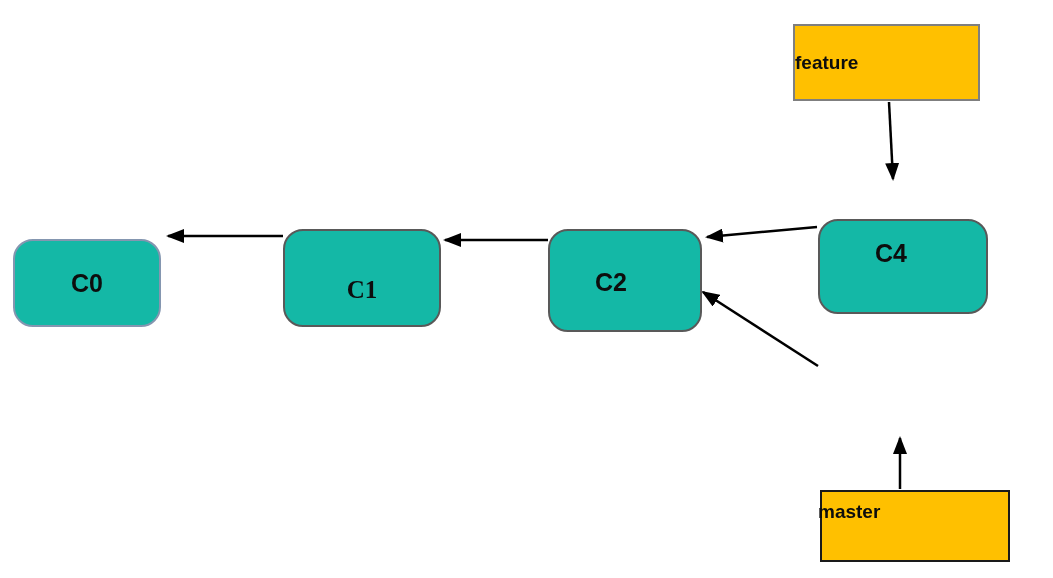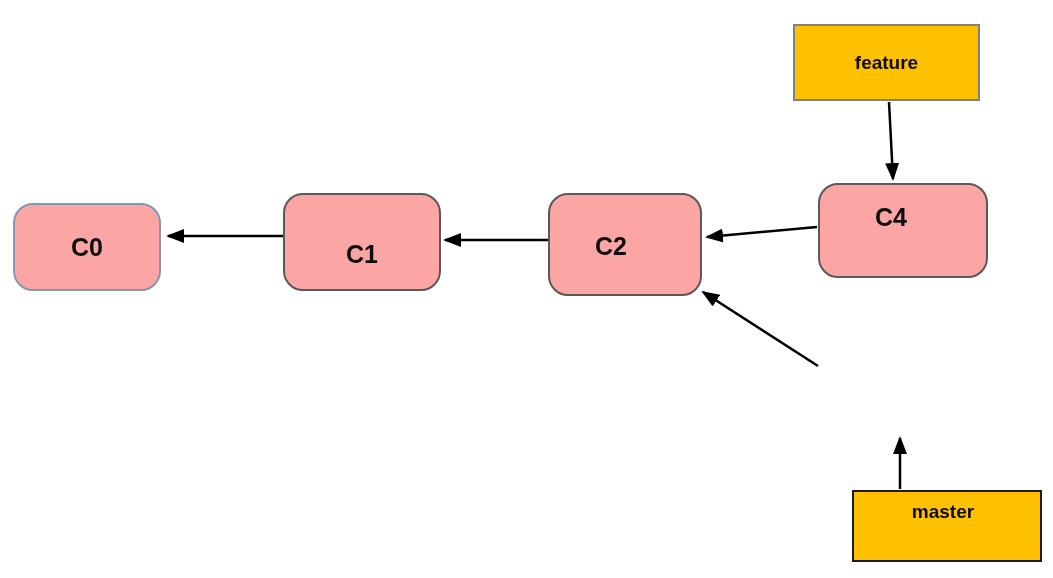--- a/index.html
+++ b/index.html
@@ -18,57 +18,58 @@
   .edges-layer {
     position: absolute;
     left: 0;
     top: 0;
     width: 1053px;
     height: 578px;
     pointer-events: none;
   }
   .node {
     position: absolute;
-    background: #fca5a5;
+    background: #14b8a6;
     border: 2px solid #595959;
     border-radius: 20px;
     display: flex;
     align-items: center;
     justify-content: center;
     font-weight: bold;
     font-size: 25px;
     color: #0d0d0d;
     box-sizing: border-box;
+    margin-top: 36px;
   }
   .node.border-slate { border-color: #8496b0; text-align: right; }
   .branch {
     position: absolute;
     background: #ffc000;
     border: 2px solid #7f7f7f;
     display: flex;
     align-items: center;
-    justify-content: center;
+    justify-content: flex-start;
     font-weight: bold;
     font-size: 19px;
     color: #0d0d0d;
     box-sizing: border-box;
   }
-  .branch.border-dark { border-color: #1a1a1a; margin-left: 32px; }
+  .branch.border-dark { border-color: #1a1a1a; }
 
   
   .n-c0 { left: 13px;  top: 203px; width: 148px; height: 88px;  }
   .n-c1 { left: 283px; top: 193px; width: 158px; height: 98px;  }
   .n-c2 { left: 548px; top: 193px; width: 154px; height: 103px; }
   .n-c4 { left: 818px; top: 183px; width: 170px; height: 95px;  }
   .n-c3 { left: 820px; top: 330px; width: 165px; height: 103px; }
   .b-feature { left: 793px; top: 24px;  width: 187px; height: 77px; }
   .b-master  { left: 820px; top: 490px; width: 190px; height: 72px; }
 
   
-  .n-c1 .lbl { transform: translate(0px, 12px); }
+  .n-c1 .lbl { transform: translate(0px, 12px); font-family: Liberation Serif, serif; }
   .n-c2 .lbl { transform: translate(-14px, 2px); text-align: center; }
   .n-c4 .lbl { transform: translate(-12px, -13px); }
   .n-c3 .lbl { transform: translate(8px, -4px); }
   .b-master .lbl { transform: translate(-4px, -14px); }
 </style>
 </head>
 <body>
 
 <div class="canvas">
 

